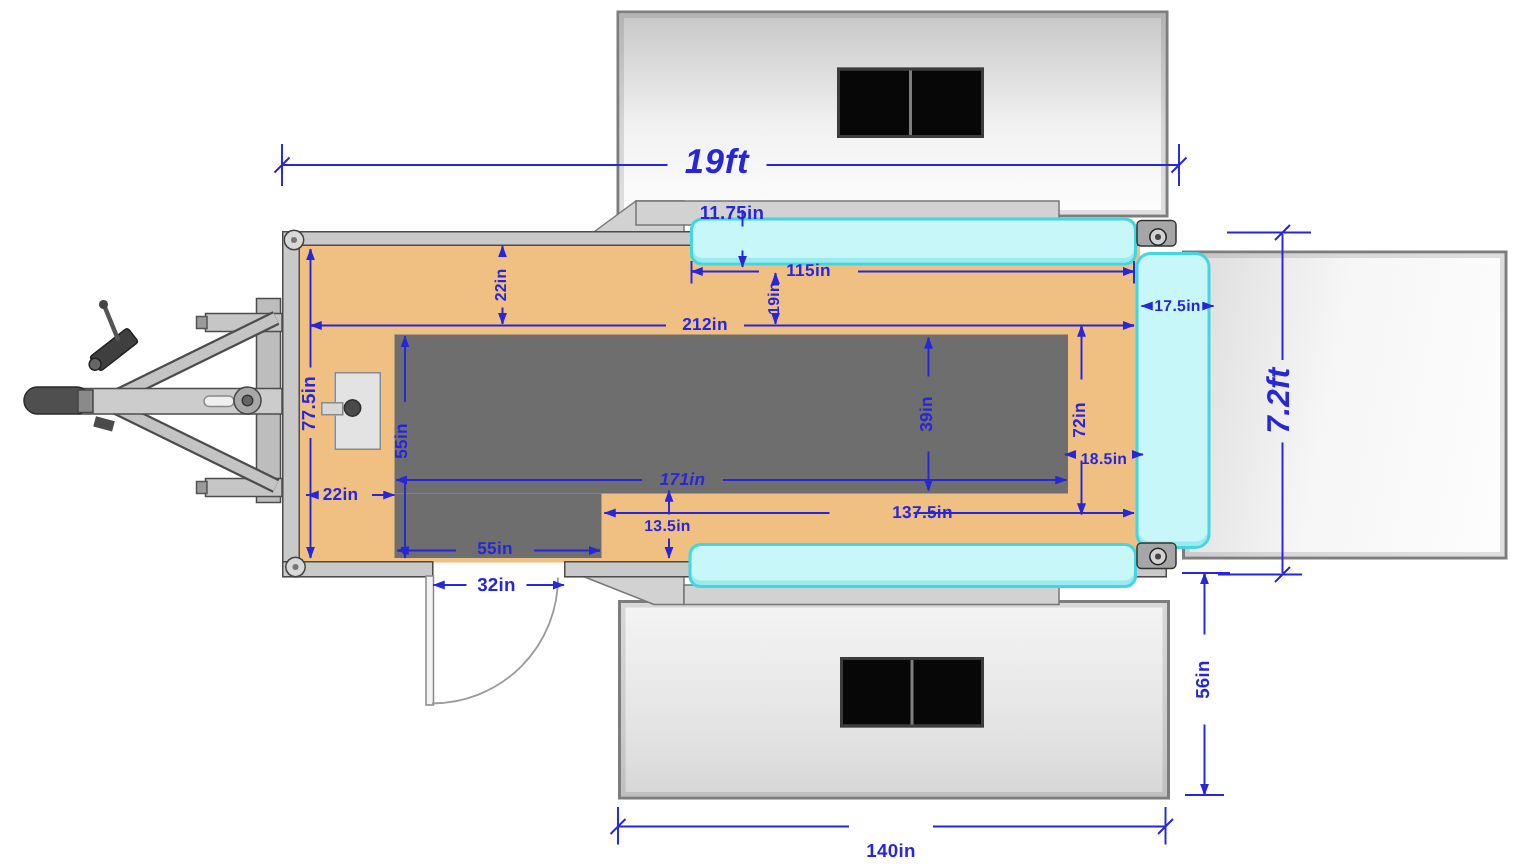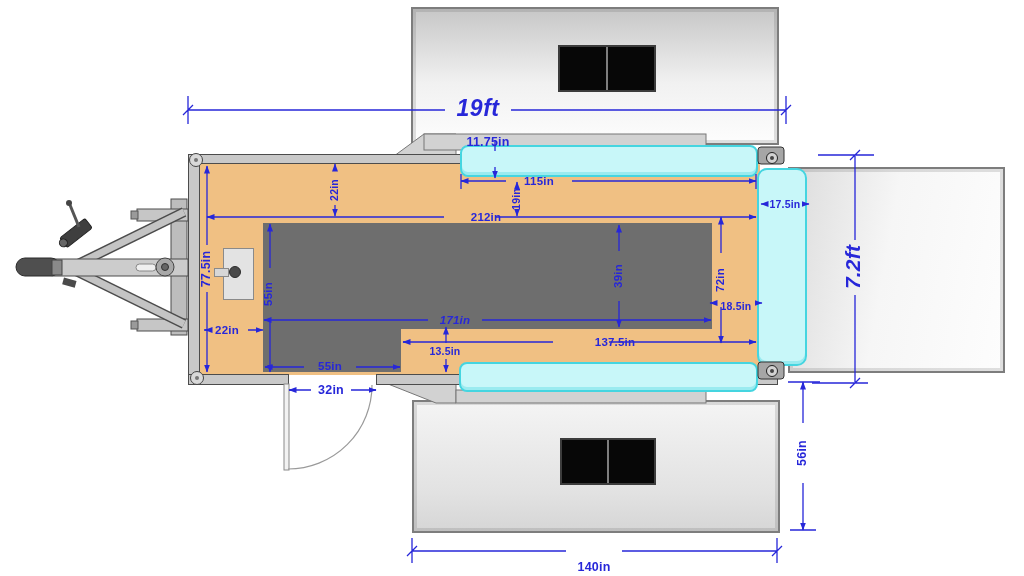--- a/index.html
+++ b/index.html
@@ -215,21 +215,21 @@
 
       <path d="M412,551 H566 M622,551 H777 M412,538 V563 M777,538 V563 M407,556 L417,546 M772,556 L782,546"></path>
     </g>
   </svg>
 
   <div class="dl ft" style="left:478px;top:108px;">19ft</div>
   <div class="dl ftr rot" style="left:853px;top:267px;">7.2ft</div>
   <div class="dl md" style="left:488px;top:142px;">11.75in</div>
   <div class="dl" style="left:539px;top:181px;">115in</div>
   <div class="dl sm rot" style="left:516px;top:199px;">19in</div>
-  <div class="dl" style="left:470px;top:217px;margin-left:16px;">212in</div>
+  <div class="dl" style="left:470px;top:217px;">212in</div>
   <div class="dl sm rot" style="left:334px;top:190px;">22in</div>
   <div class="dl md rot" style="left:206px;top:269px;">77.5in</div>
   <div class="dl rot" style="left:268px;top:294px;">55in</div>
   <div class="dl rot" style="left:618px;top:276px;">39in</div>
   <div class="dl rot" style="left:720px;top:280px;">72in</div>
   <div class="dl sm" style="left:736px;top:306px;">18.5in</div>
   <div class="dl sm" style="left:785px;top:204px;">17.5in</div>
   <div class="dl" style="left:455px;top:320px;font-style:italic;">171in</div>
   <div class="dl" style="left:615px;top:342px;">137.5in</div>
   <div class="dl sm" style="left:445px;top:351px;text-align:center;">13.5in</div>

